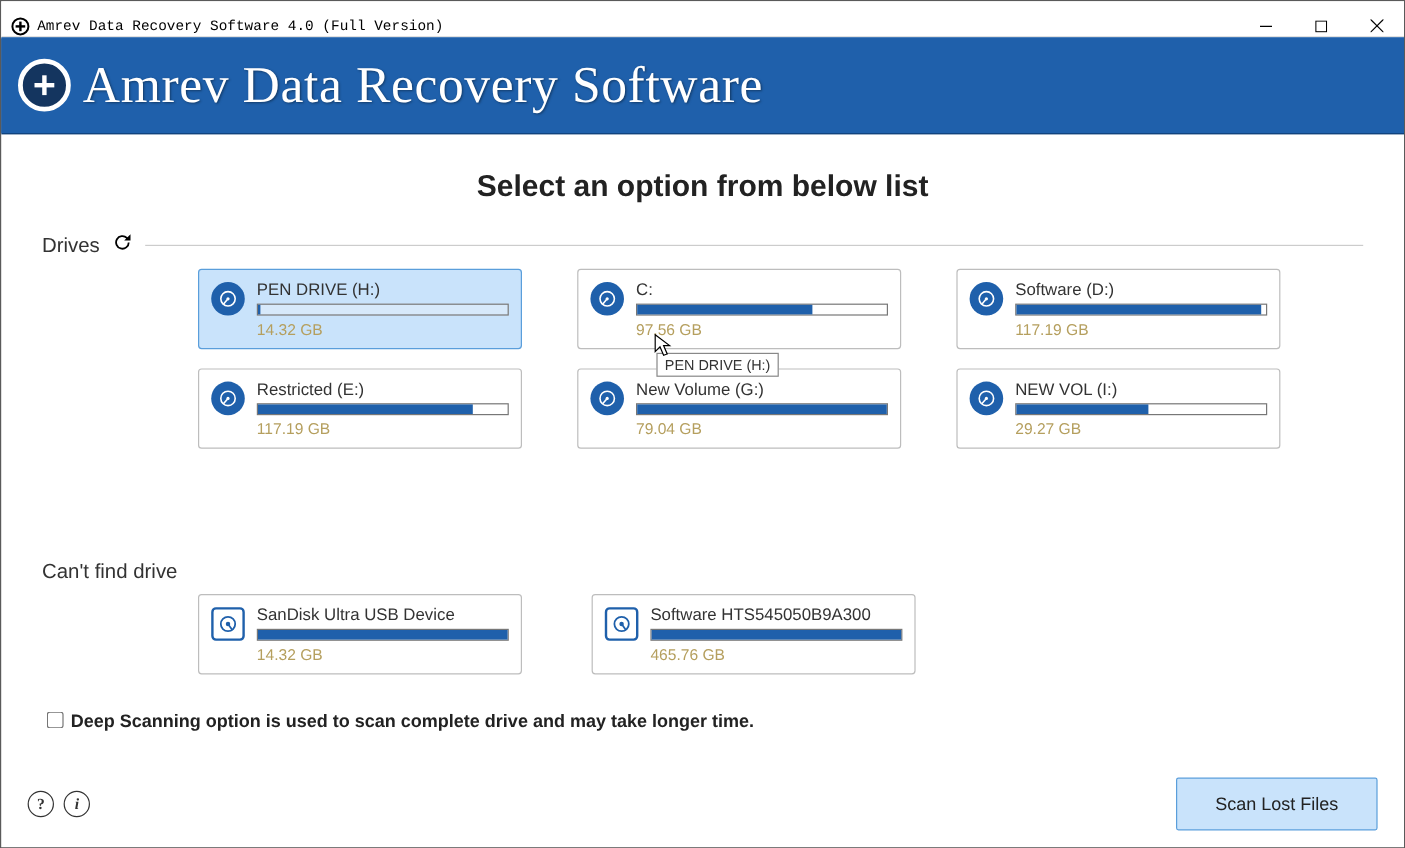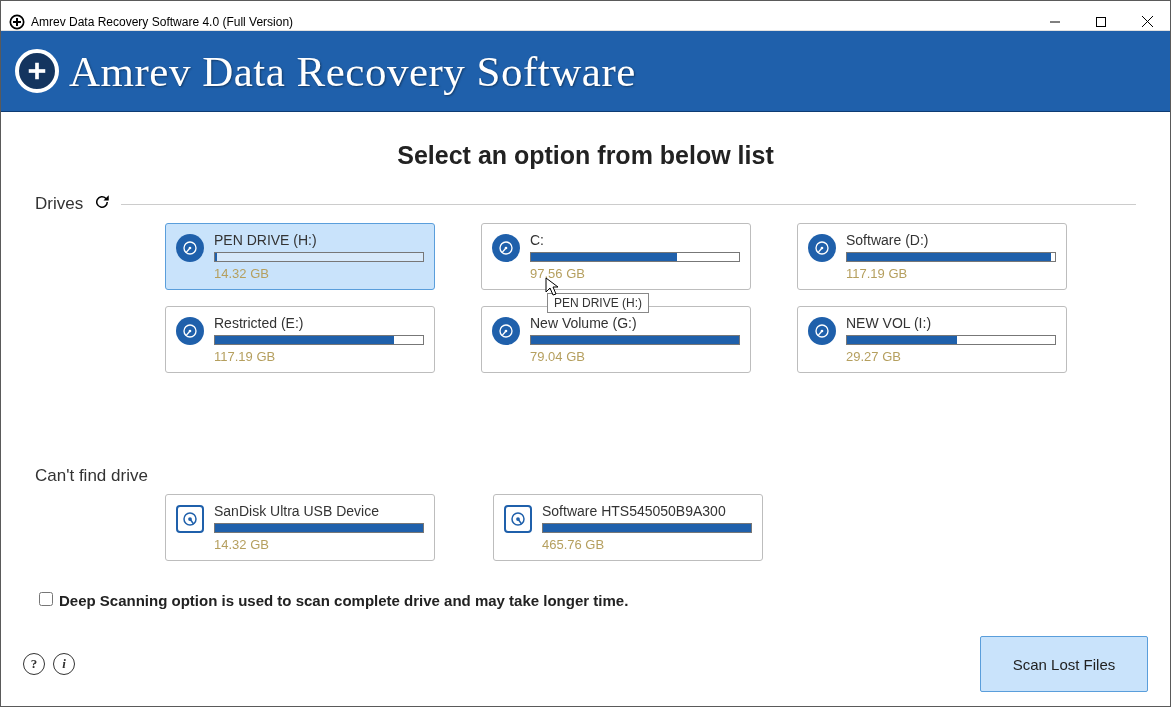--- a/index.html
+++ b/index.html
@@ -16,20 +16,21 @@
   
   .titlebar {
     height: 30px;
     background: #fff;
     display: flex;
     align-items: center;
     padding: 12px 0 0 8px;
     border-bottom: 1px solid #e0e0e0;
     font-size: 12px;
     color: #000;
+    font-family: Liberation Mono, monospace;
   }
   .titlebar .app-icon {
     width: 16px;
     height: 16px;
     margin-right: 6px;
   }
   .titlebar .title-text { flex: 1; }
   .win-controls { display: flex; height: 100%; }
   .win-btn {
     width: 46px;
@@ -230,21 +231,21 @@
     font-weight: 700;
     color: #333;
     cursor: pointer;
   }
   .scan-btn {
     margin-left: auto;
     background: #c9e3fb;
     border: 1px solid #5a9edb;
     border-radius: 2px;
     width: 168px;
-    height: 56px;
+    height: 44px;
     font-size: 15px;
     color: #222;
     cursor: pointer;
     display:flex;
     align-items:center;
     justify-content:center;
   }
 </style>
 </head>
 <body>

